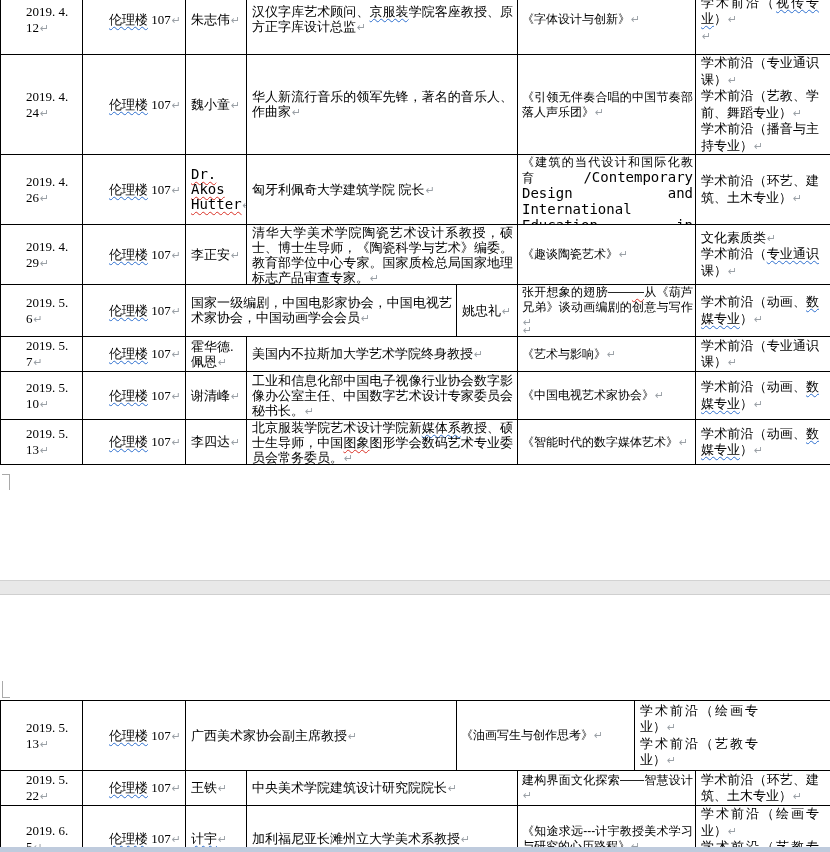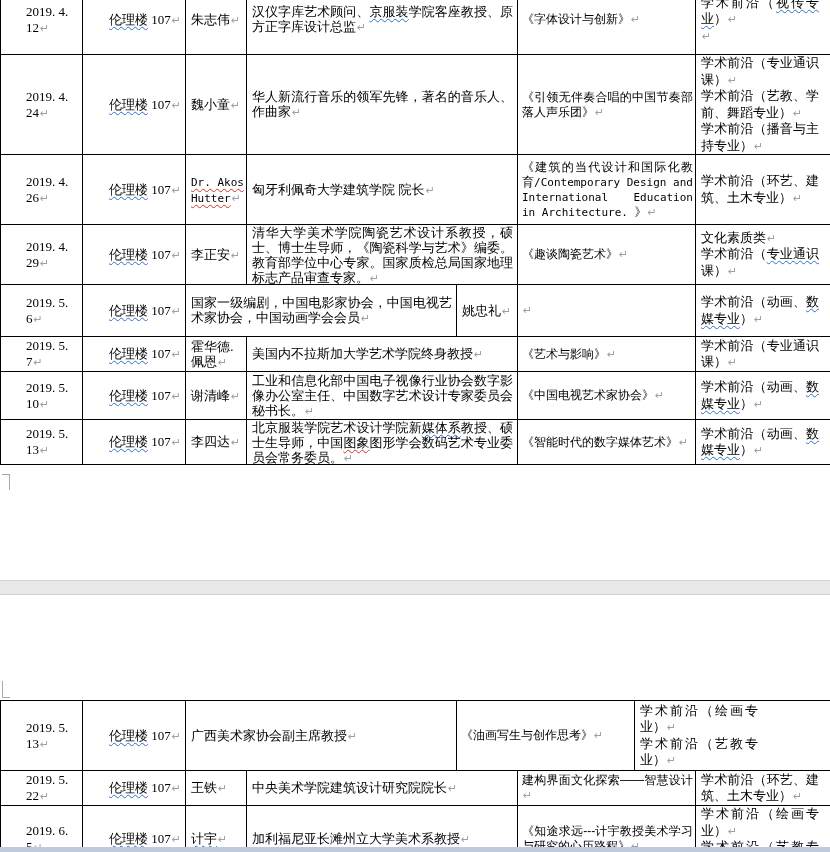--- a/index.html
+++ b/index.html
@@ -18,21 +18,21 @@
   .col-speaker {width:61px;padding:0 2px 0 5px;font-size:13px;}
   .col-bio     {width:271px;padding:0 4px 0 5px;font-size:13px;text-align:justify;text-align-last:left;}
   .col-title   {width:178px;padding:0 2px 0 4px;font-size:12px;text-align:justify;text-align-last:left;}
   .col-category{width:134px;padding:0 11px 0 5px;font-size:13px;text-align:justify;text-align-last:left;}
   .col-bio .para, .col-speaker .para{line-height:15px;}
   .col-title .para{line-height:15px;}
   .col-category .para{line-height:16.5px;}
   .col-date .para,.col-location .para{line-height:16px;margin-left:20px;}
   .para{min-height:13px;}
   .serif{font-family:"Liberation Serif","DejaVu Serif",serif;}
-  .mono{font-family:"DejaVu Sans Mono","Liberation Mono",monospace;font-size:11px;}
+  .mono{font-family:"DejaVu Sans Mono","Liberation Mono",monospace;font-size:14px;}
   .wavy-blue{text-decoration-line:underline;text-decoration-style:wavy;
              text-decoration-color:#2e6fce;text-decoration-thickness:1px;text-underline-offset:2px;}
   .wavy-red{text-decoration-line:underline;text-decoration-style:wavy;
             text-decoration-color:#d93025;text-decoration-thickness:1px;text-underline-offset:2px;}
   .pil{color:#9aa0a6;font-size:11px;padding-left:1px;}
   .page-gap{position:absolute;left:0;top:580px;width:830px;height:13px;background:#e8e8e8;
             border-top:1px solid #d2d2d2;border-bottom:1px solid #cfcfcf;}
   .mark-top{position:absolute;left:2px;top:474px;width:7px;height:15px;
             border-top:1px solid #a9a9a9;border-right:1px solid #a9a9a9;}
   .mark-bottom{position:absolute;left:2px;top:681px;width:7px;height:16px;
@@ -136,20 +136,21 @@
         <div class="cell col-location">
           <div class="para"><span class="run wavy-blue">伦理楼</span><span class="run serif"> 107</span><span class="pil">↵</span></div>
         </div>
         <div class="cell col-bio">
           <div class="para"><span class="run">国家一级编剧，中国电影家协会，中国电视艺术家协会，中国动画学会会员</span><span class="pil">↵</span></div>
         </div>
         <div class="cell col-speaker">
           <div class="para"><span class="run">姚忠礼</span><span class="pil">↵</span></div>
         </div>
         <div class="cell col-title">
+          <div class="para"><span class="run">张开想象的翅膀——</span><span class="run wavy-red">—</span><span class="run">从《葫芦兄弟》谈动画编剧的创意与写作</span><span class="pil">↵</span></div>
           <div class="para"><span class="pil">↵</span></div>
         </div>
         <div class="cell col-category">
           <div class="para"><span class="run">学术前沿（动画、</span><span class="run wavy-blue">数媒专业</span><span class="run">）</span><span class="pil">↵</span></div>
         </div>
       </div>
       <div class="row" style="height: 35px; justify-content: space-between;">
         <div class="cell col-date">
           <div class="para"><span class="run serif">2019. 5. 7</span><span class="pil">↵</span></div>
         </div>

